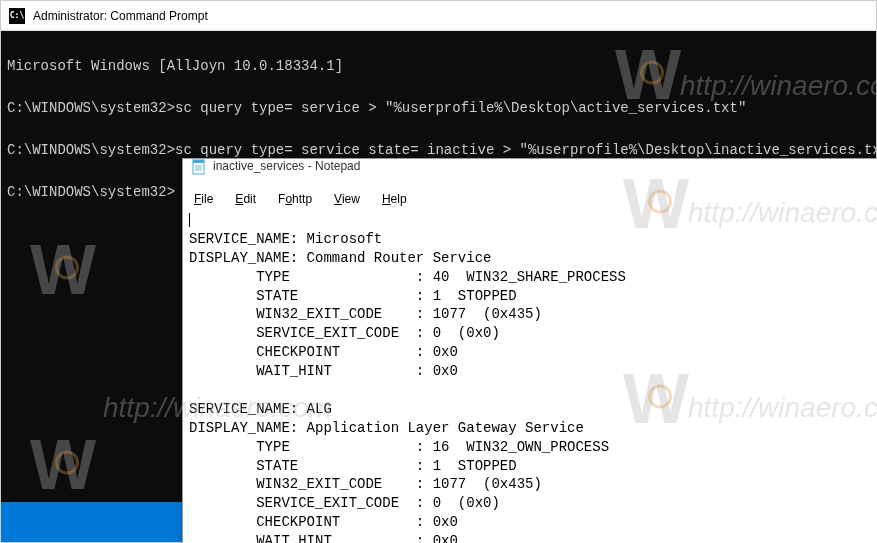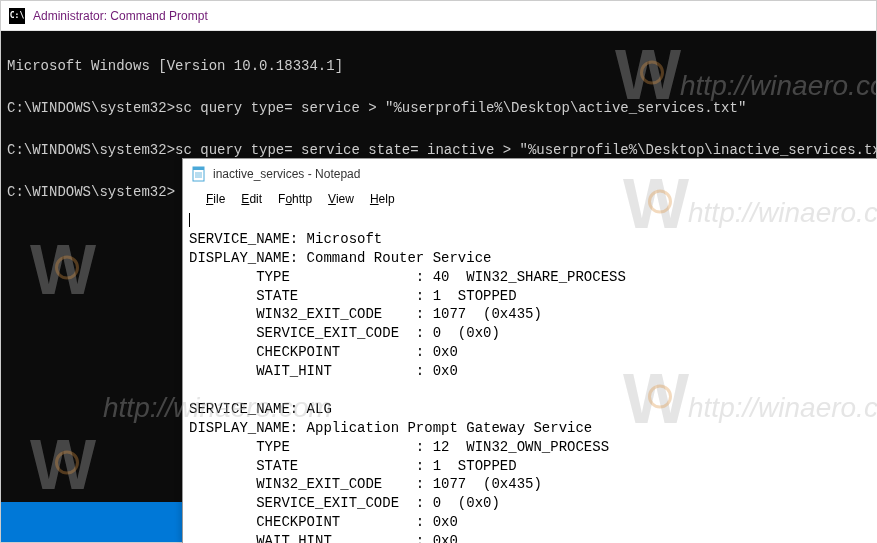--- a/index.html
+++ b/index.html
@@ -34,21 +34,21 @@
       display: flex;
       align-items: center;
       justify-content: center;
       color: #fff;
       font-family: Consolas, monospace;
       font-size: 8px;
       font-weight: bold;
     }
     .cmd-title {
       font-size: 12px;
-      color: #701a75;
+      color: #000000;
       text-align: right;
     }
     .cmd-body {
       background: #0c0c0c;
       color: #ccc;
       font-family: Consolas, "Courier New", monospace;
       font-size: 14px;
       padding: 4px 6px;
       height: calc(100% - 30px);
       line-height: 1.5;
@@ -70,43 +70,41 @@
       width: 695px;
       height: 385px;
       background: #fff;
       border-top: 1px solid #999;
       border-left: 1px solid #999;
       box-shadow: -2px 0 6px rgba(0,0,0,0.15);
     }
     .notepad-titlebar {
       height: 30px;
       display: flex;
-      align-items: center;
       padding: 0 8px;
       gap: 6px;
       background: #fff;
     }
     .notepad-icon {
       width: 16px; height: 16px;
       display: inline-block;
     }
     .notepad-icon svg { width: 16px; height: 16px; }
     .notepad-title {
       font-size: 12px;
       color: #333;
     }
     .notepad-menubar {
       height: 20px;
       display: flex;
       align-items: center;
-      gap: 2px;
+      gap: 8px;
       padding: 0 4px;
       font-size: 12px;
       background: #fff;
-      margin-left: 12px;
     }
     .menu-item {
       padding: 1px 7px;
       cursor: default;
     }
     .menu-item .ul { text-decoration: underline; }
     .notepad-body {
       font-family: Consolas, "Courier New", monospace;
       font-size: 14px;
       color: #000;
@@ -151,21 +149,21 @@
   </style>
 </head>
 <body>
 
 <div class="cmd-window">
   <div class="cmd-titlebar">
     <div class="cmd-icon">C:\</div>
     <div class="cmd-title">Administrator: Command Prompt</div>
   </div>
   <div class="cmd-body">
-<span>Microsoft Windows [Version 10.0.18334.1]</span>
+<span>Microsoft Windows [AllJoyn 10.0.18334.1]</span>
 
 <span>C:\WINDOWS\system32&gt;sc query type= service &gt; "%userprofile%\Desktop\active_services.txt"</span>
 
 <span>C:\WINDOWS\system32&gt;sc query type= service state= inactive &gt; "%userprofile%\Desktop\inactive_services.txt"</span>
 
 <span>C:\WINDOWS\system32&gt;</span>
   </div>
   <div class="taskbar-strip"></div>
 </div>
 
@@ -198,22 +196,22 @@
 <span>SERVICE_NAME: Microsoft</span>
 <span>DISPLAY_NAME: Command Router Service</span>
 <span>        TYPE               : 40  WIN32_SHARE_PROCESS</span>
 <span>        STATE              : 1  STOPPED</span>
 <span>        WIN32_EXIT_CODE    : 1077  (0x435)</span>
 <span>        SERVICE_EXIT_CODE  : 0  (0x0)</span>
 <span>        CHECKPOINT         : 0x0</span>
 <span>        WAIT_HINT          : 0x0</span>
 
 <span>SERVICE_NAME: ALG</span>
-<span>DISPLAY_NAME: Application Prompt Gateway Service</span>
-<span>        TYPE               : 12  WIN32_OWN_PROCESS</span>
+<span>DISPLAY_NAME: Application Layer Gateway Service</span>
+<span>        TYPE               : 16  WIN32_OWN_PROCESS</span>
 <span>        STATE              : 1  STOPPED</span>
 <span>        WIN32_EXIT_CODE    : 1077  (0x435)</span>
 <span>        SERVICE_EXIT_CODE  : 0  (0x0)</span>
 <span>        CHECKPOINT         : 0x0</span>
 <span>        WAIT_HINT          : 0x0</span></div>
 
   <div class="watermark-w" style="top:5px; left:440px;">W</div>
   <div class="watermark" style="top:38px; left:505px;">http://winaero.com</div>
   <div class="watermark-w" style="top:200px; left:440px;">W</div>
   <div class="watermark" style="top:233px; left:505px;">http://winaero.com</div>

